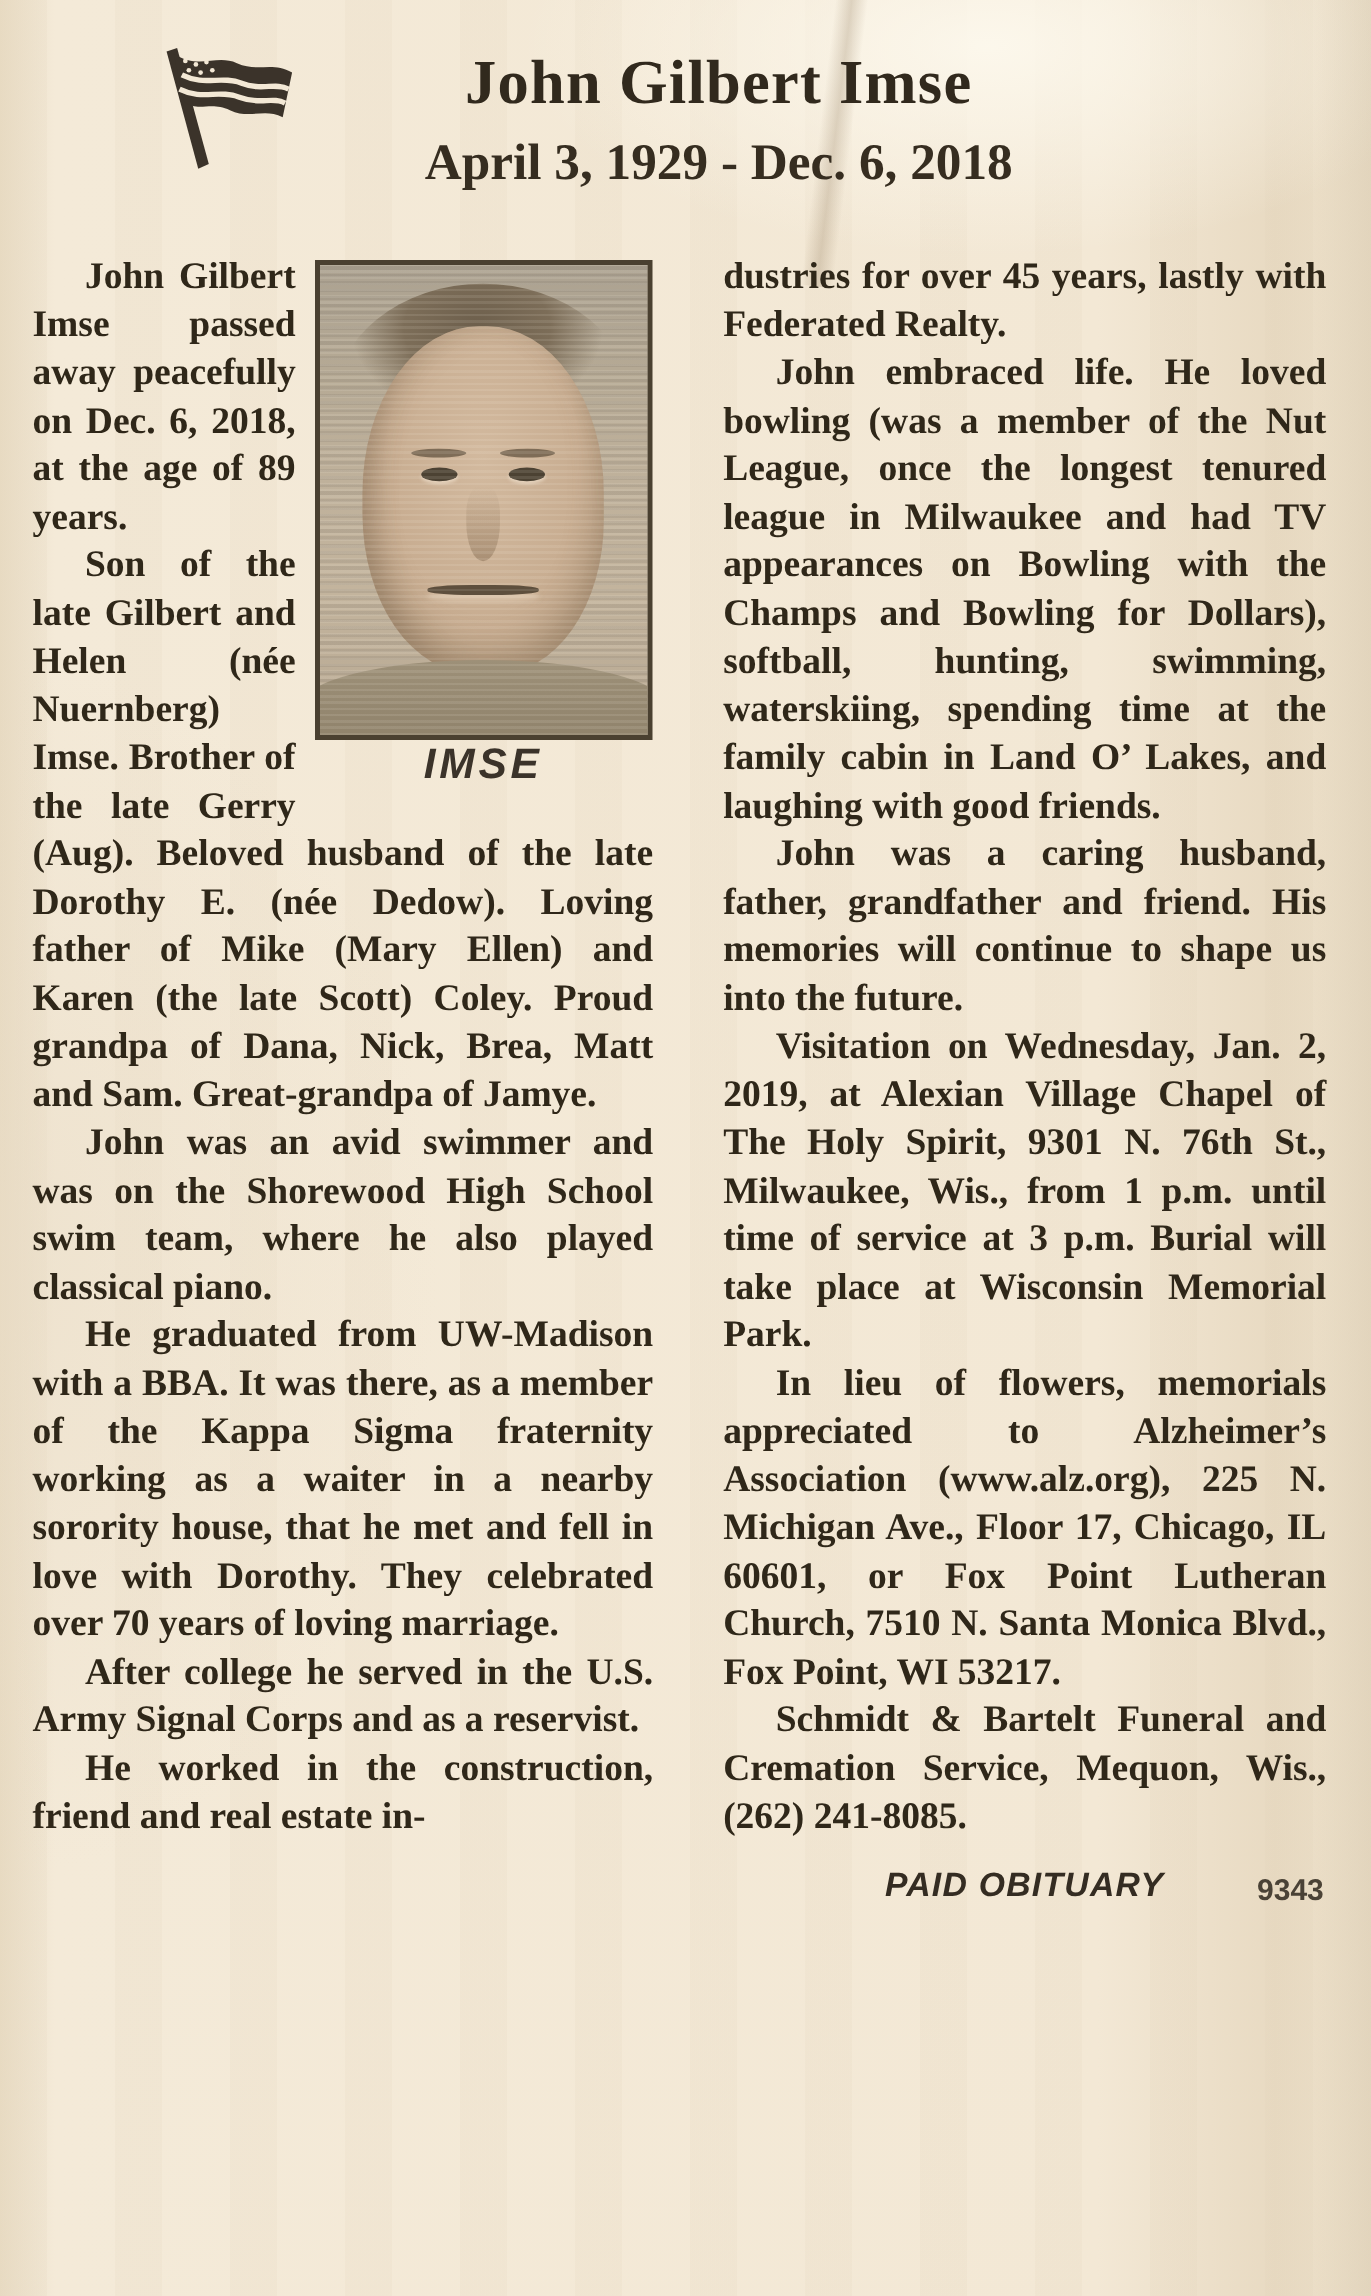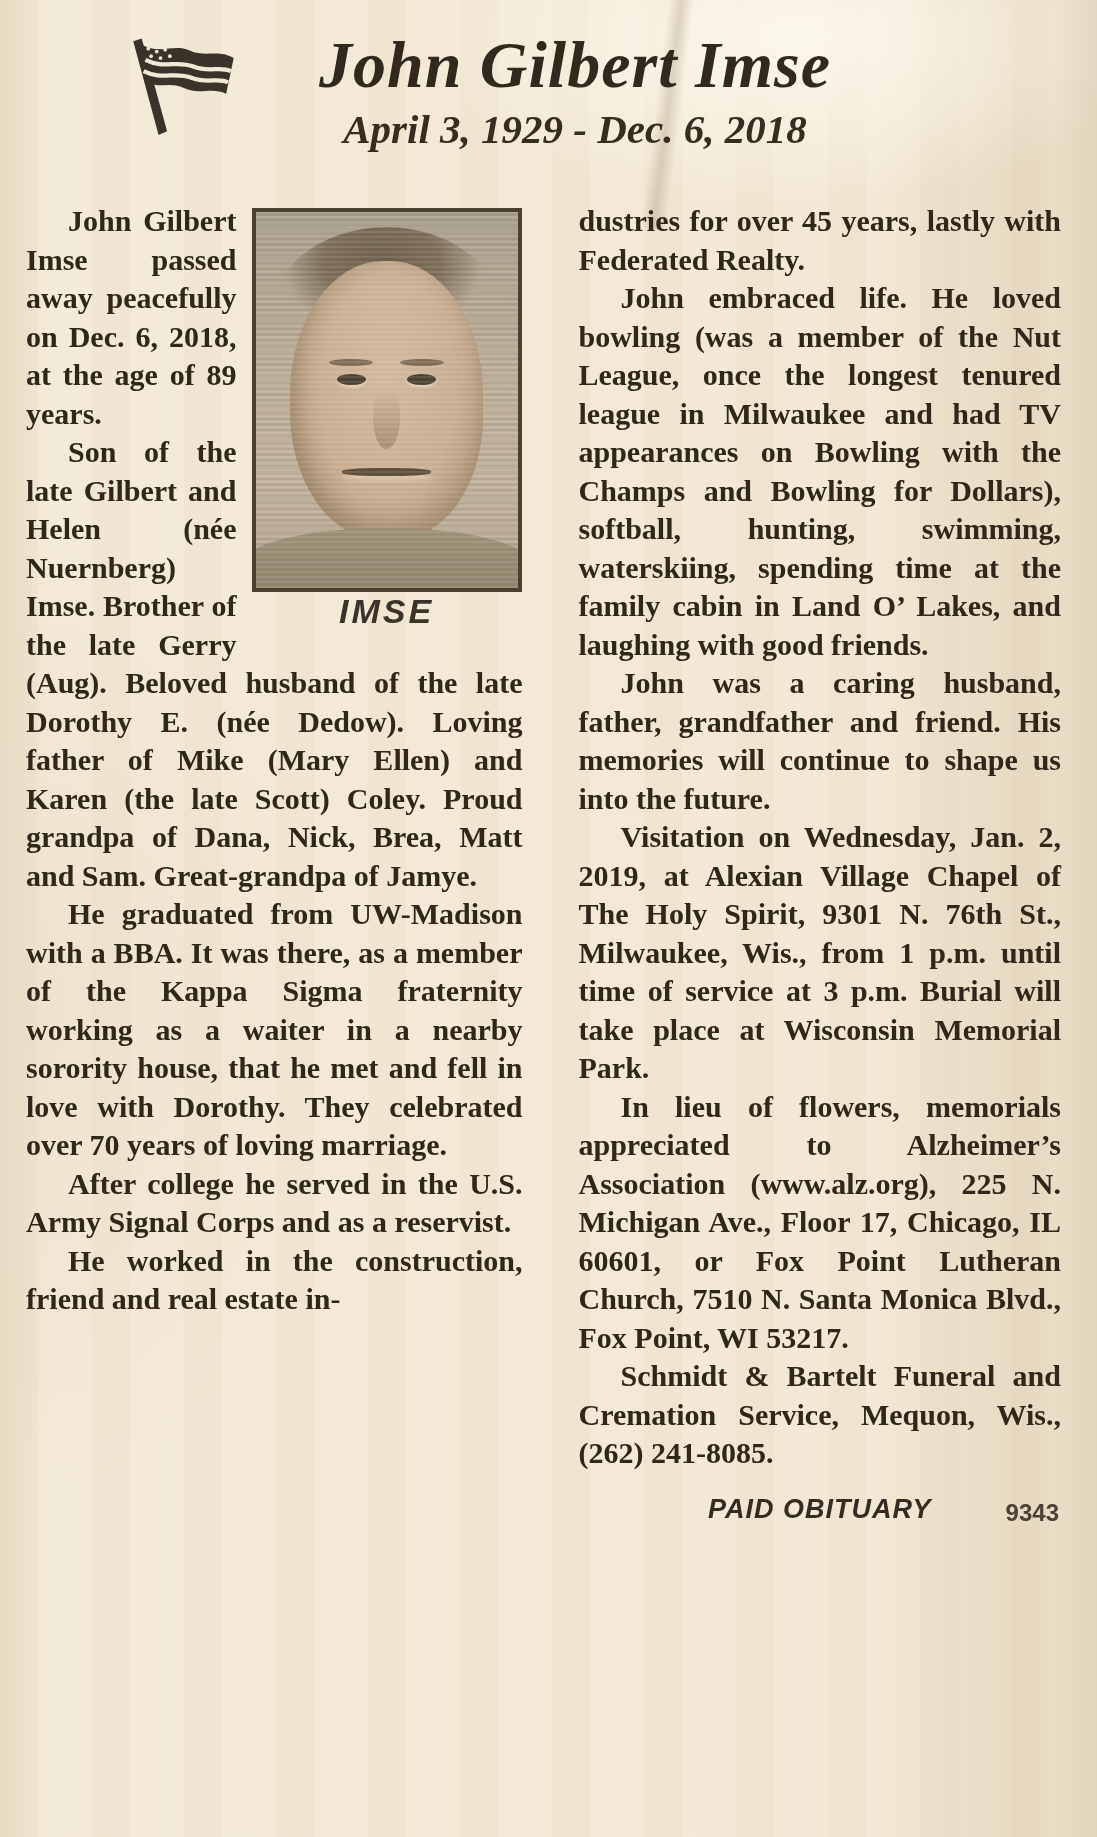--- a/index.html
+++ b/index.html
@@ -23,25 +23,25 @@
   .paper::after{ 
     content:"";position:absolute;right:0;top:0;width:46px;height:100%;
     background:linear-gradient(90deg,rgba(0,0,0,0),rgba(166,146,114,.18));
   }
 
   
   header{position:relative;height:188px;}
   .flag{position:absolute;left:122px;top:34px;width:122px;height:112px;}
   .titles{margin-left:175px;width:800px;text-align:center;padding-top:30px;}
   h1{
-    margin:0;font-size:66px;line-height:70px;font-style:italic;font-weight:700;
+    margin:0;font-size:50px;line-height:70px;font-weight:700;
     letter-spacing:1px;color:#31291d;
   }
   .dates{
-    margin-top:6px;font-size:41px;line-height:46px;font-style:italic;font-weight:700;color:#362d20;
+    margin-top:6px;font-size:41px;line-height:46px;font-weight:700;color:#362d20;
   }
 
   
   .article{
     display:flex;box-sizing:border-box;
     padding:14px 36px 0 26px;gap:56px;
   }
   .col{font-size:30px;line-height:38.5px;font-weight:700;text-align:justify;color:#2f2719;}
   .col.left{width:497px;}
   .col.right{width:483px;position:relative;}
@@ -136,20 +136,21 @@
           <div class="ph-eye r"></div>
           <div class="ph-nose"></div>
           <div class="ph-mouth"></div>
           <div class="ph-shoulder"></div>
           <div class="ph-scan"></div>
         </div>
         <figcaption>IMSE</figcaption>
       </figure>
       <p class="para">John Gilbert Imse passed away peacefully on Dec. 6, 2018, at the age of 89 years.</p>
       <p class="para">Son of the late Gilbert and Helen (née Nuernberg) Imse. Brother of the late Gerry (Aug). Beloved husband of the late Dorothy E. (née Dedow). Loving father of Mike (Mary Ellen) and Karen (the late Scott) Coley. Proud grandpa of Dana, Nick, Brea, Matt and Sam. Great-grandpa of Jamye.</p>
+      <p class="para">John was an avid swimmer and was on the Shorewood High School swim team, where he also played classical piano.</p>
       <p class="para">He graduated from UW-Madison with a BBA. It was there, as a member of the Kappa Sigma fraternity working as a waiter in a nearby sorority house, that he met and fell in love with Dorothy. They celebrated over 70 years of loving marriage.</p>
       <p class="para">After college he served in the U.S. Army Signal Corps and as a reservist.</p>
       <p class="para">He worked in the construction, friend and real estate in-</p>
     </div>
 
     <div class="col right">
       <p class="para noindent">dustries for over 45 years, lastly with Federated Realty.</p>
       <p class="para">John embraced life. He loved bowling (was a member of the Nut League, once the longest tenured league in Milwaukee and had TV appearances on Bowling with the Champs and Bowling for Dollars), softball, hunting, swimming, waterskiing, spending time at the family cabin in Land O’ Lakes, and laughing with good friends.</p>
       <p class="para">John was a caring husband, father, grandfather and friend. His memories will continue to shape us into the future.</p>
       <p class="para">Visitation on Wednesday, Jan. 2, 2019, at Alexian Village Chapel of The Holy Spirit, 9301 N. 76th St., Milwaukee, Wis., from 1 p.m. until time of service at 3 p.m. Burial will take place at Wisconsin Memorial Park.</p>

